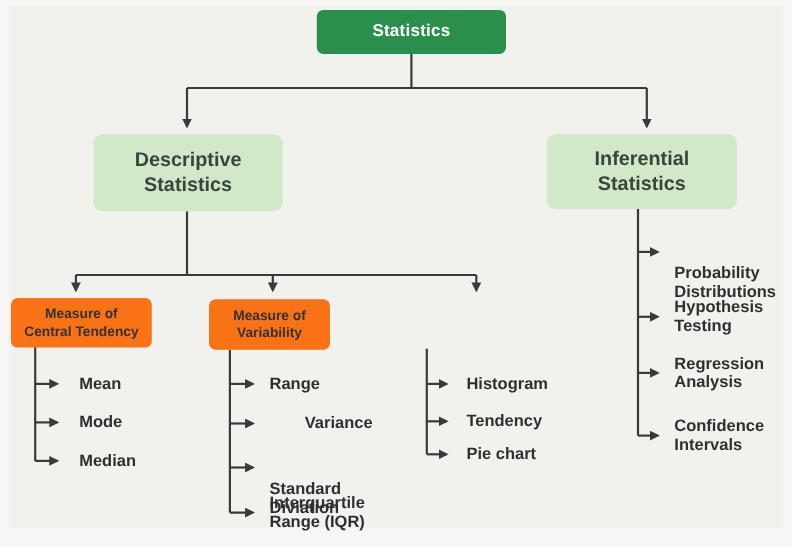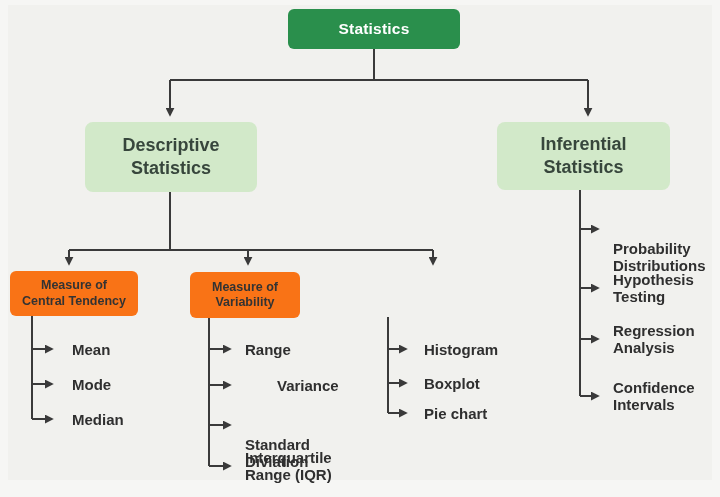--- a/index.html
+++ b/index.html
@@ -76,21 +76,21 @@
   <div class="leaf" style="left:72px;top:419px;">Median</div>
 
   <div class="leaf" style="left:245px;top:349px;">Range</div>
   <div class="leaf" style="left:245px;top:385px;margin-left:32px;">Variance</div>
   <div class="leaf" style="left:245px;top:425px;margin-top:28px;">Standard
 Diviation</div>
   <div class="leaf" style="left:245px;top:466px;">Interquartile
 Range (IQR)</div>
 
   <div class="leaf" style="left:424px;top:349px;">Histogram</div>
-  <div class="leaf" style="left:424px;top:383px;">Boxplot</div>
+  <div class="leaf" style="left:424px;top:383px;">Tendency</div>
   <div class="leaf" style="left:424px;top:413px;">Pie chart</div>
 
   <div class="leaf" style="left:613px;top:229px;margin-top:28px;">Probability
 Distributions</div>
   <div class="leaf" style="left:613px;top:288px;">Hypothesis
 Testing</div>
   <div class="leaf" style="left:613px;top:339px;">Regression
 Analysis</div>
   <div class="leaf" style="left:613px;top:396px;">Confidence
 Intervals</div>

